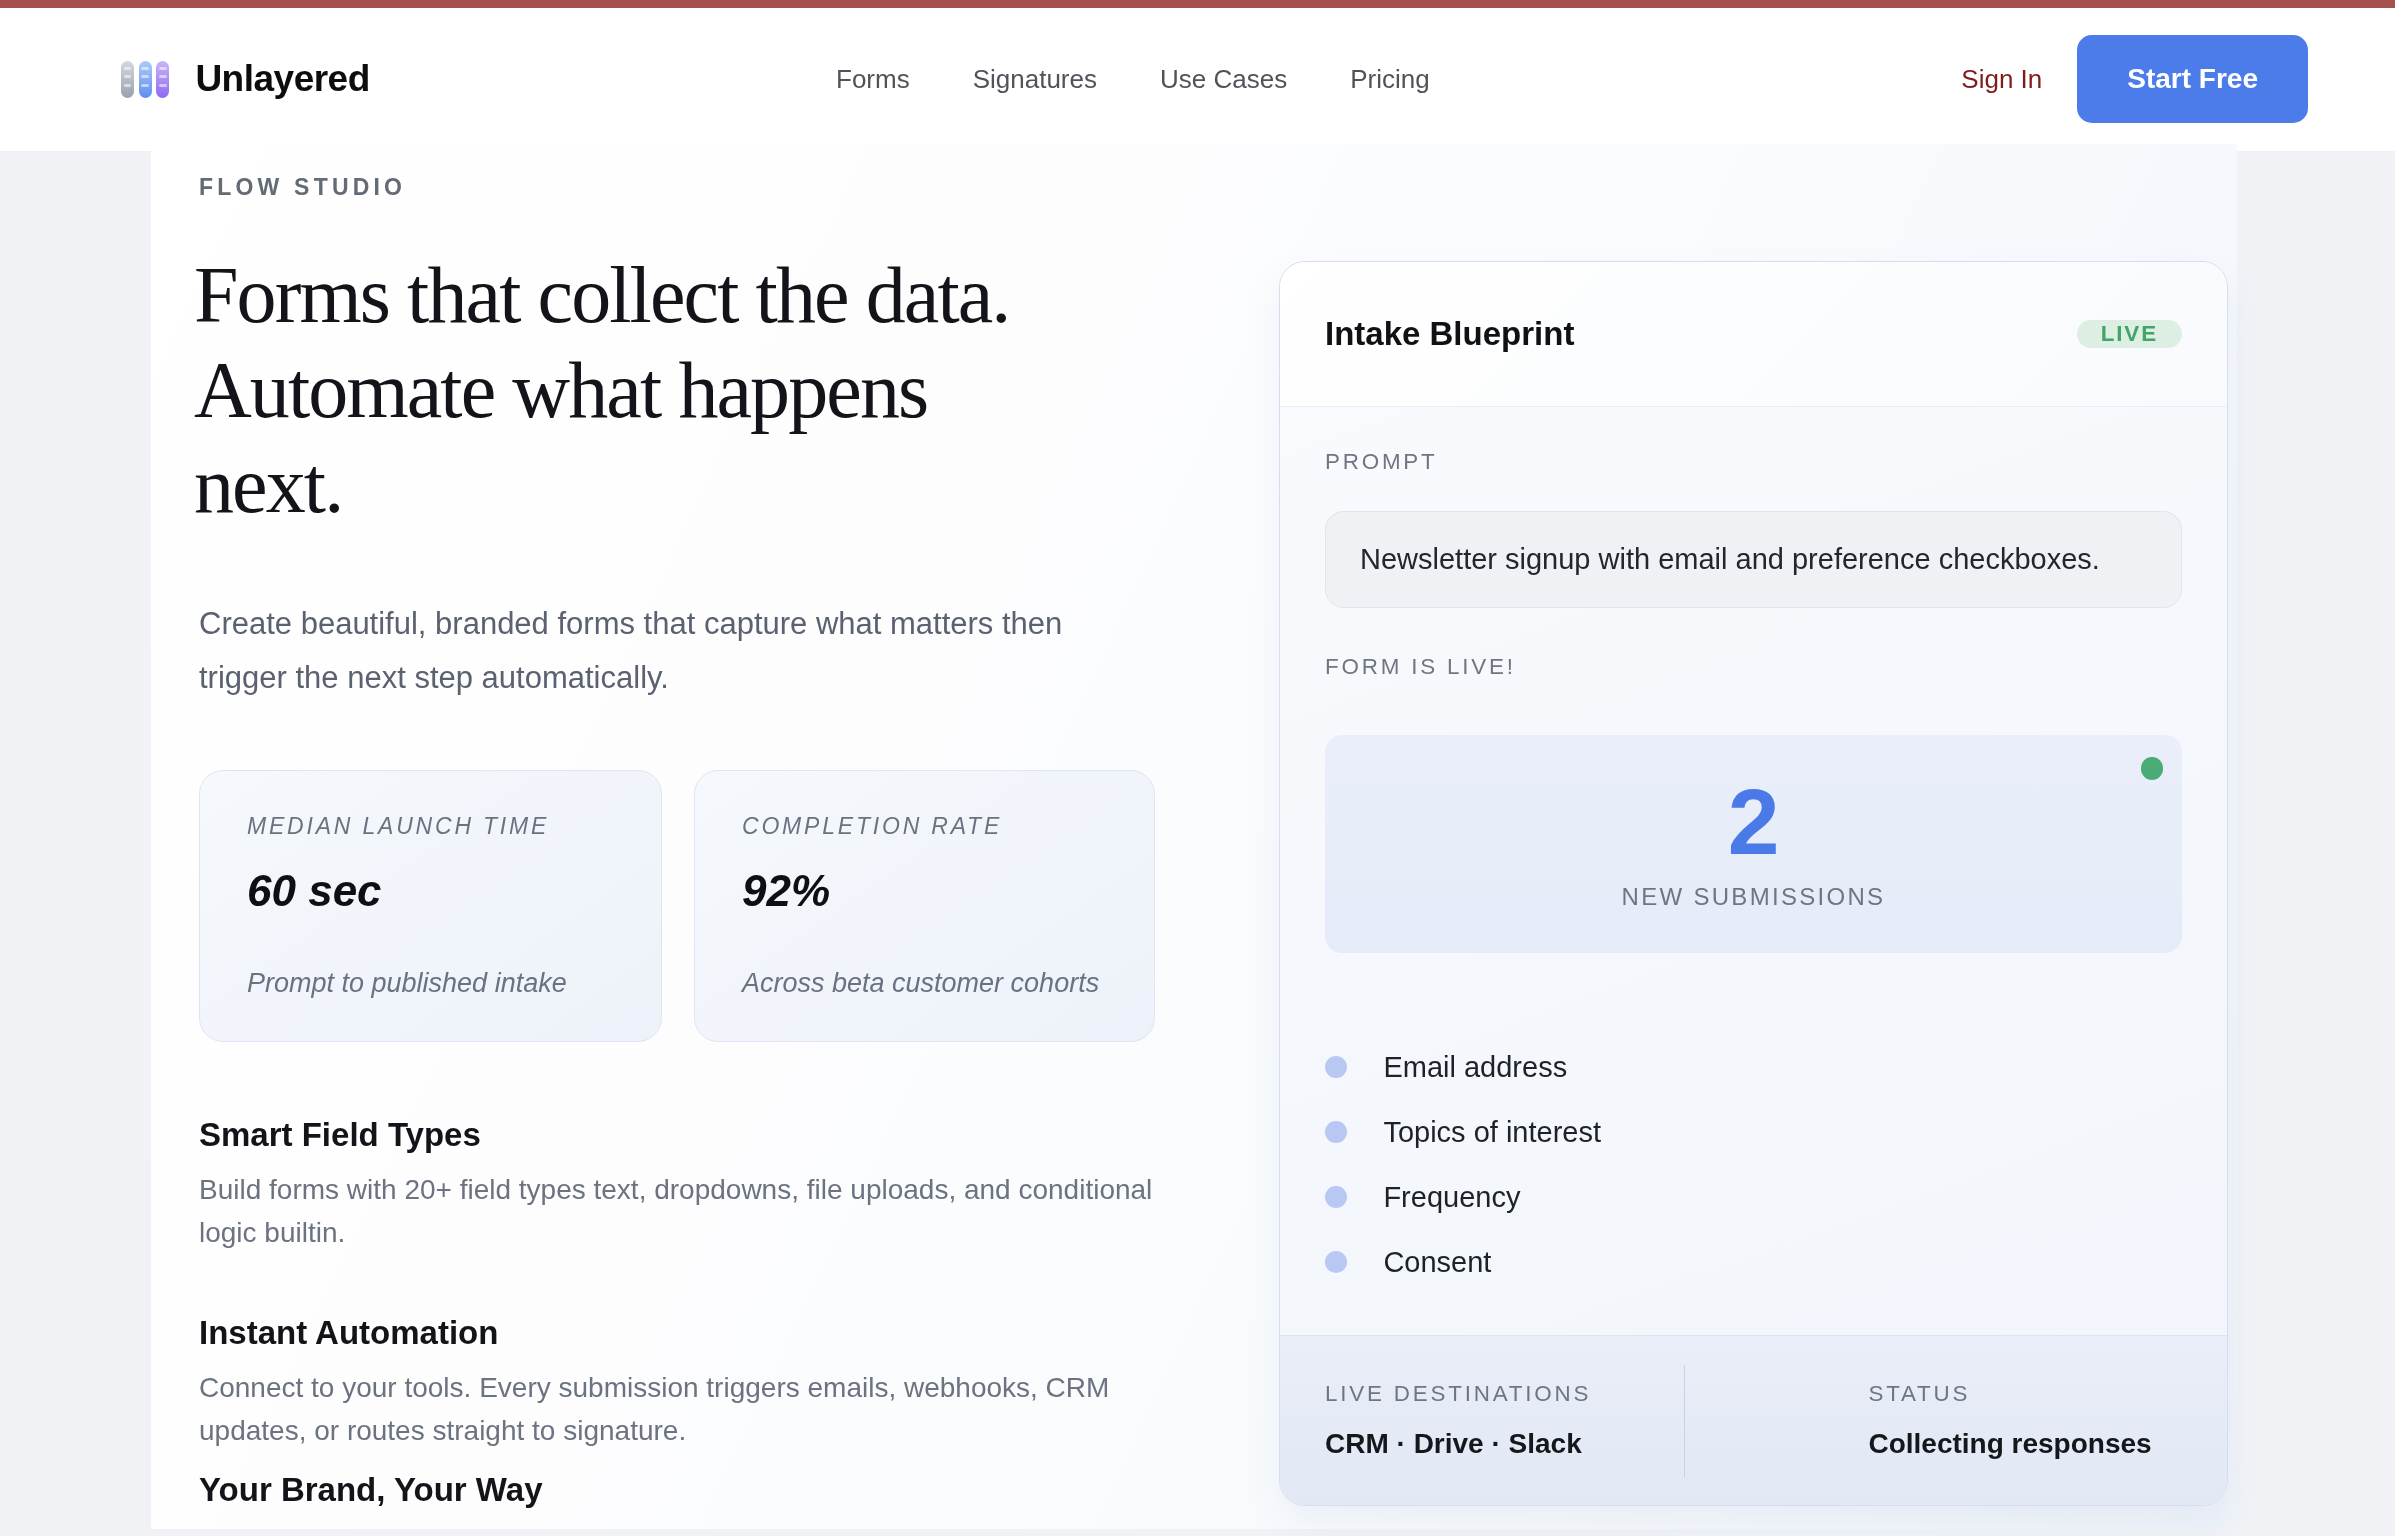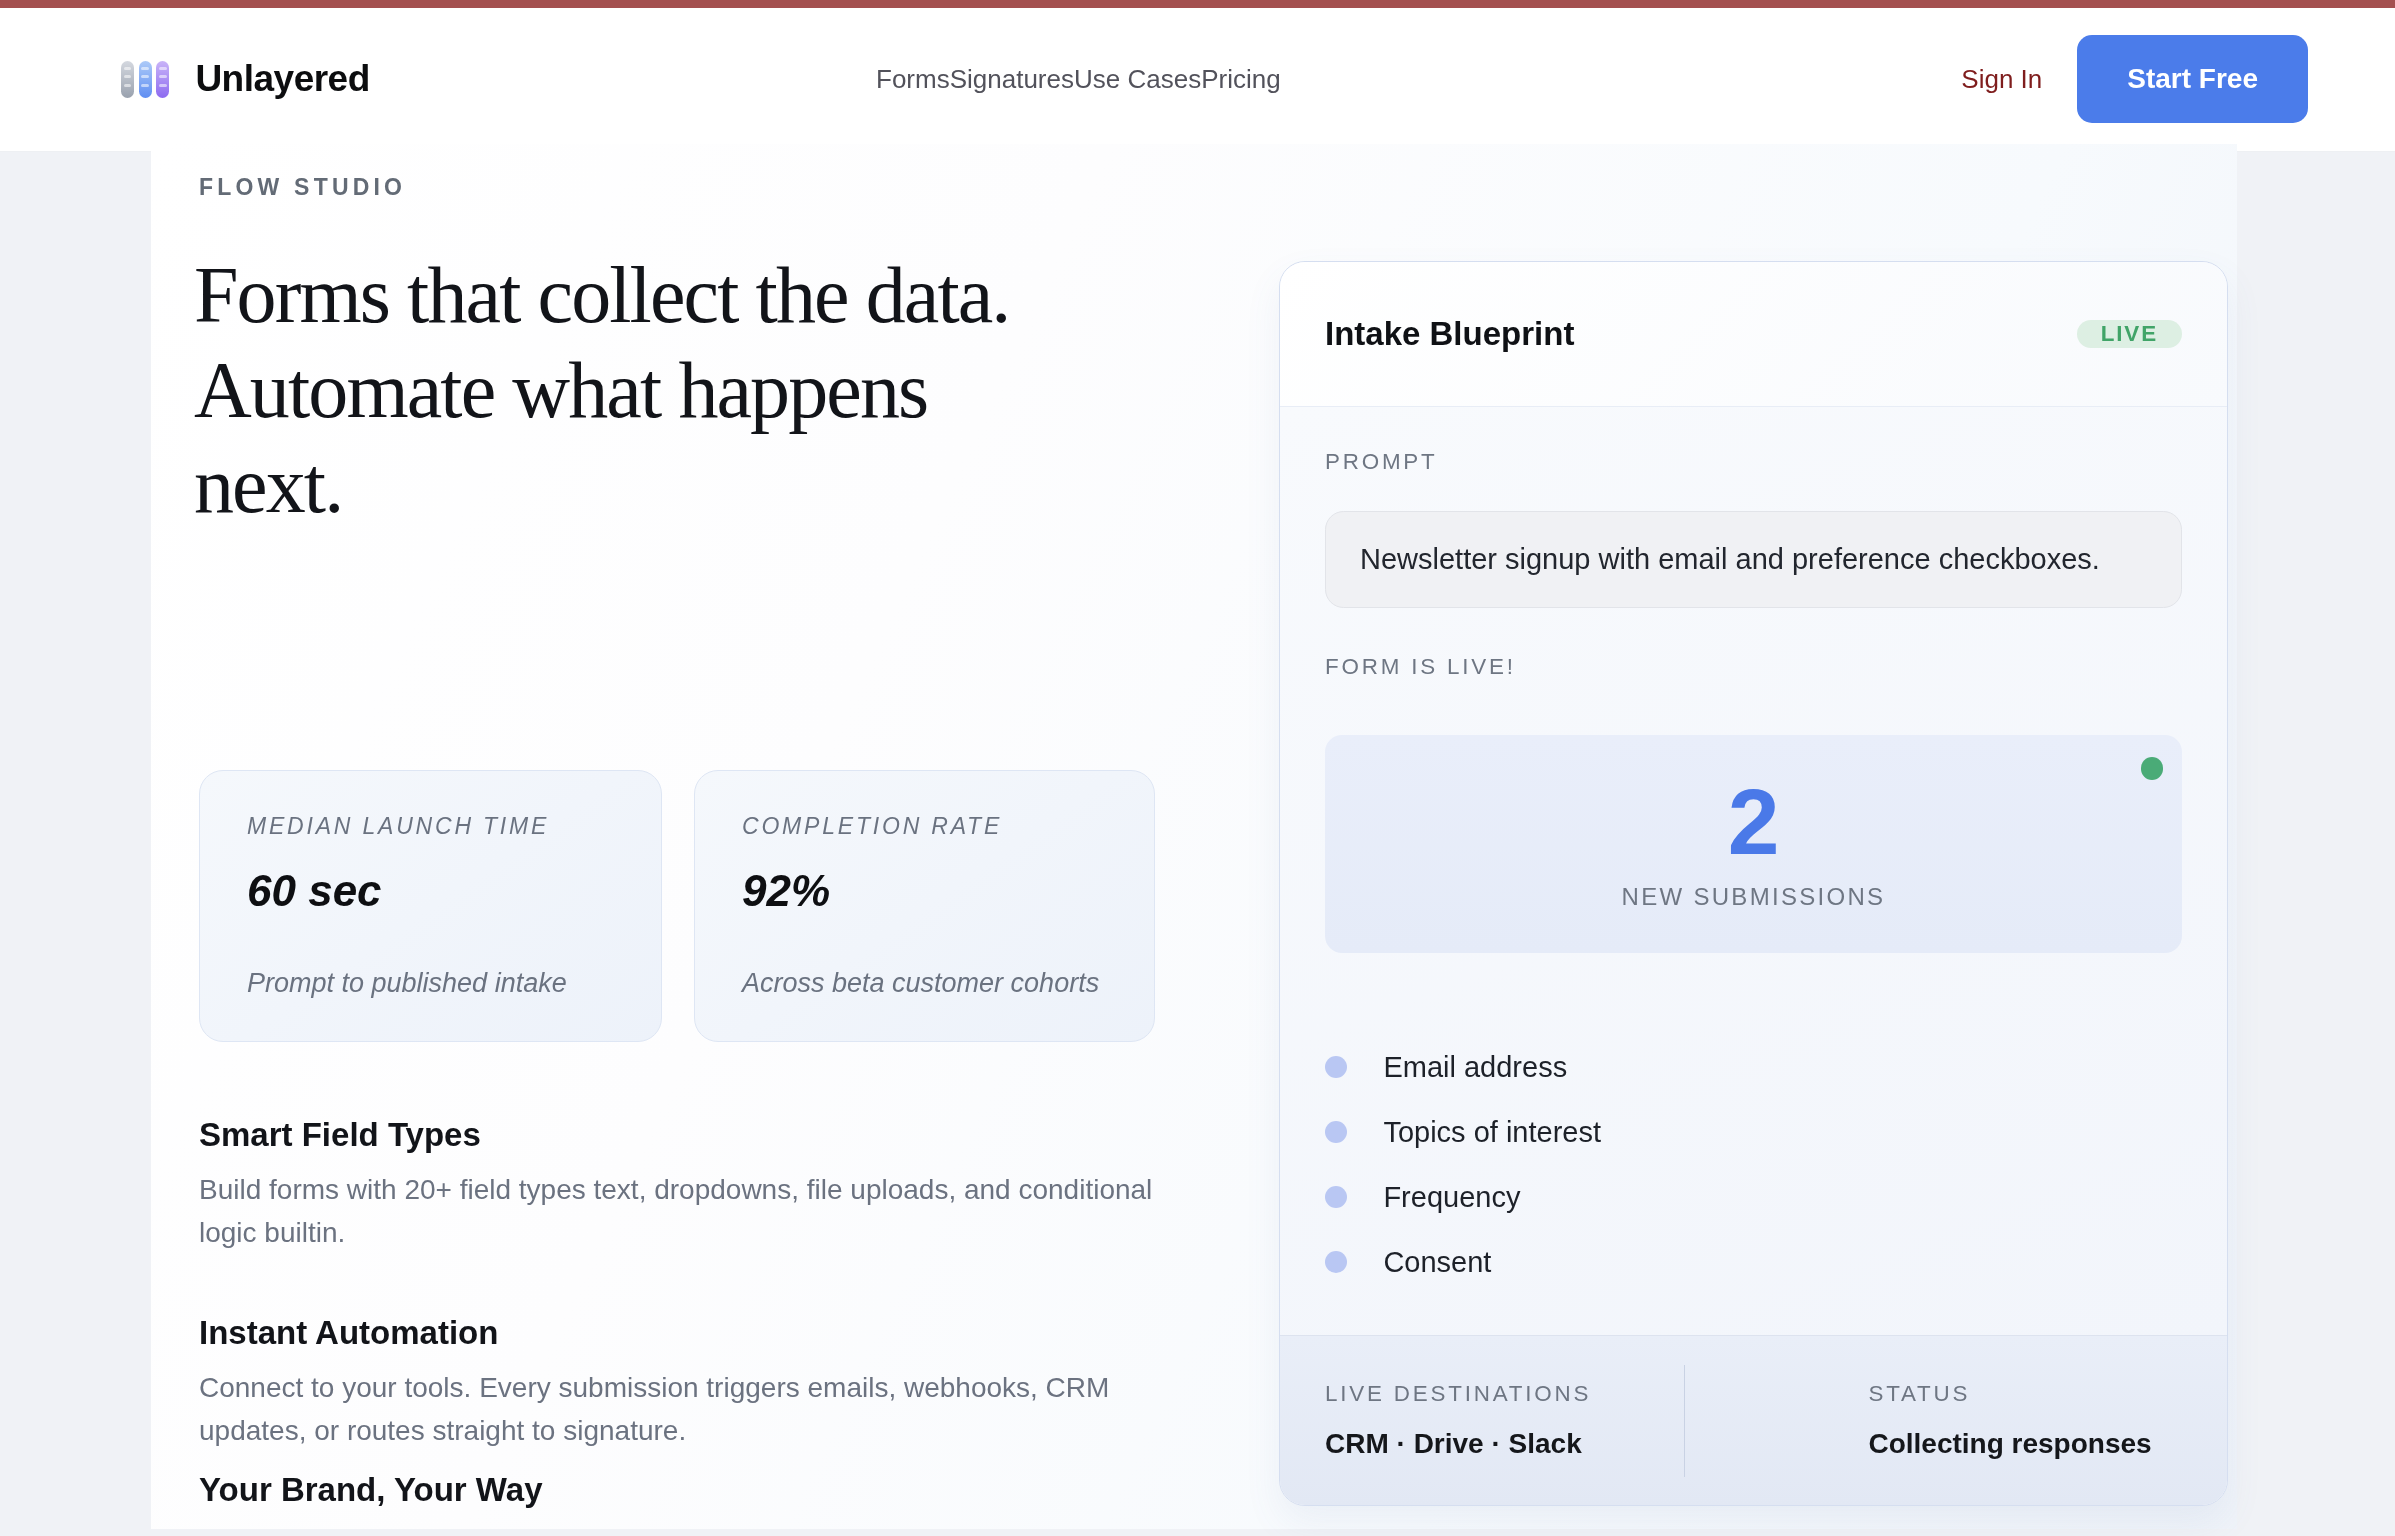--- a/index.html
+++ b/index.html
@@ -23,21 +23,21 @@
   }
   .brand-group { display:flex; align-items:center; }
   .logo-icon { display:flex; gap:4.7px; align-items:center; }
   .pill { width:13px; height:37px; border-radius:6.5px; padding-top:6.5px; }
   .pill i { display:block; width:7.5px; height:2.8px; border-radius:1.9px; background:rgba(255,255,255,.55); margin:0 auto 5.6px auto; }
   .pill.gray   { background:linear-gradient(180deg,#d4d8df,#99a1ae); }
   .pill.blue   { background:linear-gradient(180deg,#accaf8,#5f8ef2); }
   .pill.purple { background:linear-gradient(180deg,#c9b4f8,#8d6af0); }
   .brand-name { margin-left:26px; font-size:37px; font-weight:700; letter-spacing:-0.5px; color:#0c0d0f; }
 
-  .nav { position:absolute; left:876px; top:0; height:100%; display:flex; align-items:center; }
+  .nav { position:absolute; left:836px; top:0; height:100%; display:flex; align-items:center; gap:63px; }
   .nav-item { font-size:26px; color:#52525b; cursor:pointer; }
 
   .header-right { margin-left:auto; display:flex; align-items:center; }
   .signin { font-size:26px; color:#7f1d1d; cursor:pointer; }
   .cta-btn {
     margin-left:35px; height:88px; padding:0 50px; border:none; cursor:pointer;
     background:#4b7cea; color:#ffffff; font-size:28px; font-weight:700;
     border-radius:15px; font-family:"Liberation Sans", sans-serif;
     display:flex; align-items:center;
   }
@@ -166,20 +166,21 @@
   <div class="header-right">
     <span class="signin">Sign In</span>
     <button class="cta-btn">Start Free</button>
   </div>
 </header>
 
 <main class="content">
 
   <div class="eyebrow">FLOW STUDIO</div>
   <h1 class="hero-title">Forms that collect the data. Automate what happens next.</h1>
+  <p class="hero-sub">Create beautiful, branded forms that capture what matters then trigger the next step automatically.</p>
 
   <div class="stats">
     <div class="stat-card">
       <div class="stat-label">MEDIAN LAUNCH TIME</div>
       <div class="stat-value">60 sec</div>
       <div class="stat-caption">Prompt to published intake</div>
     </div>
     <div class="stat-card">
       <div class="stat-label">COMPLETION RATE</div>
       <div class="stat-value">92%</div>

